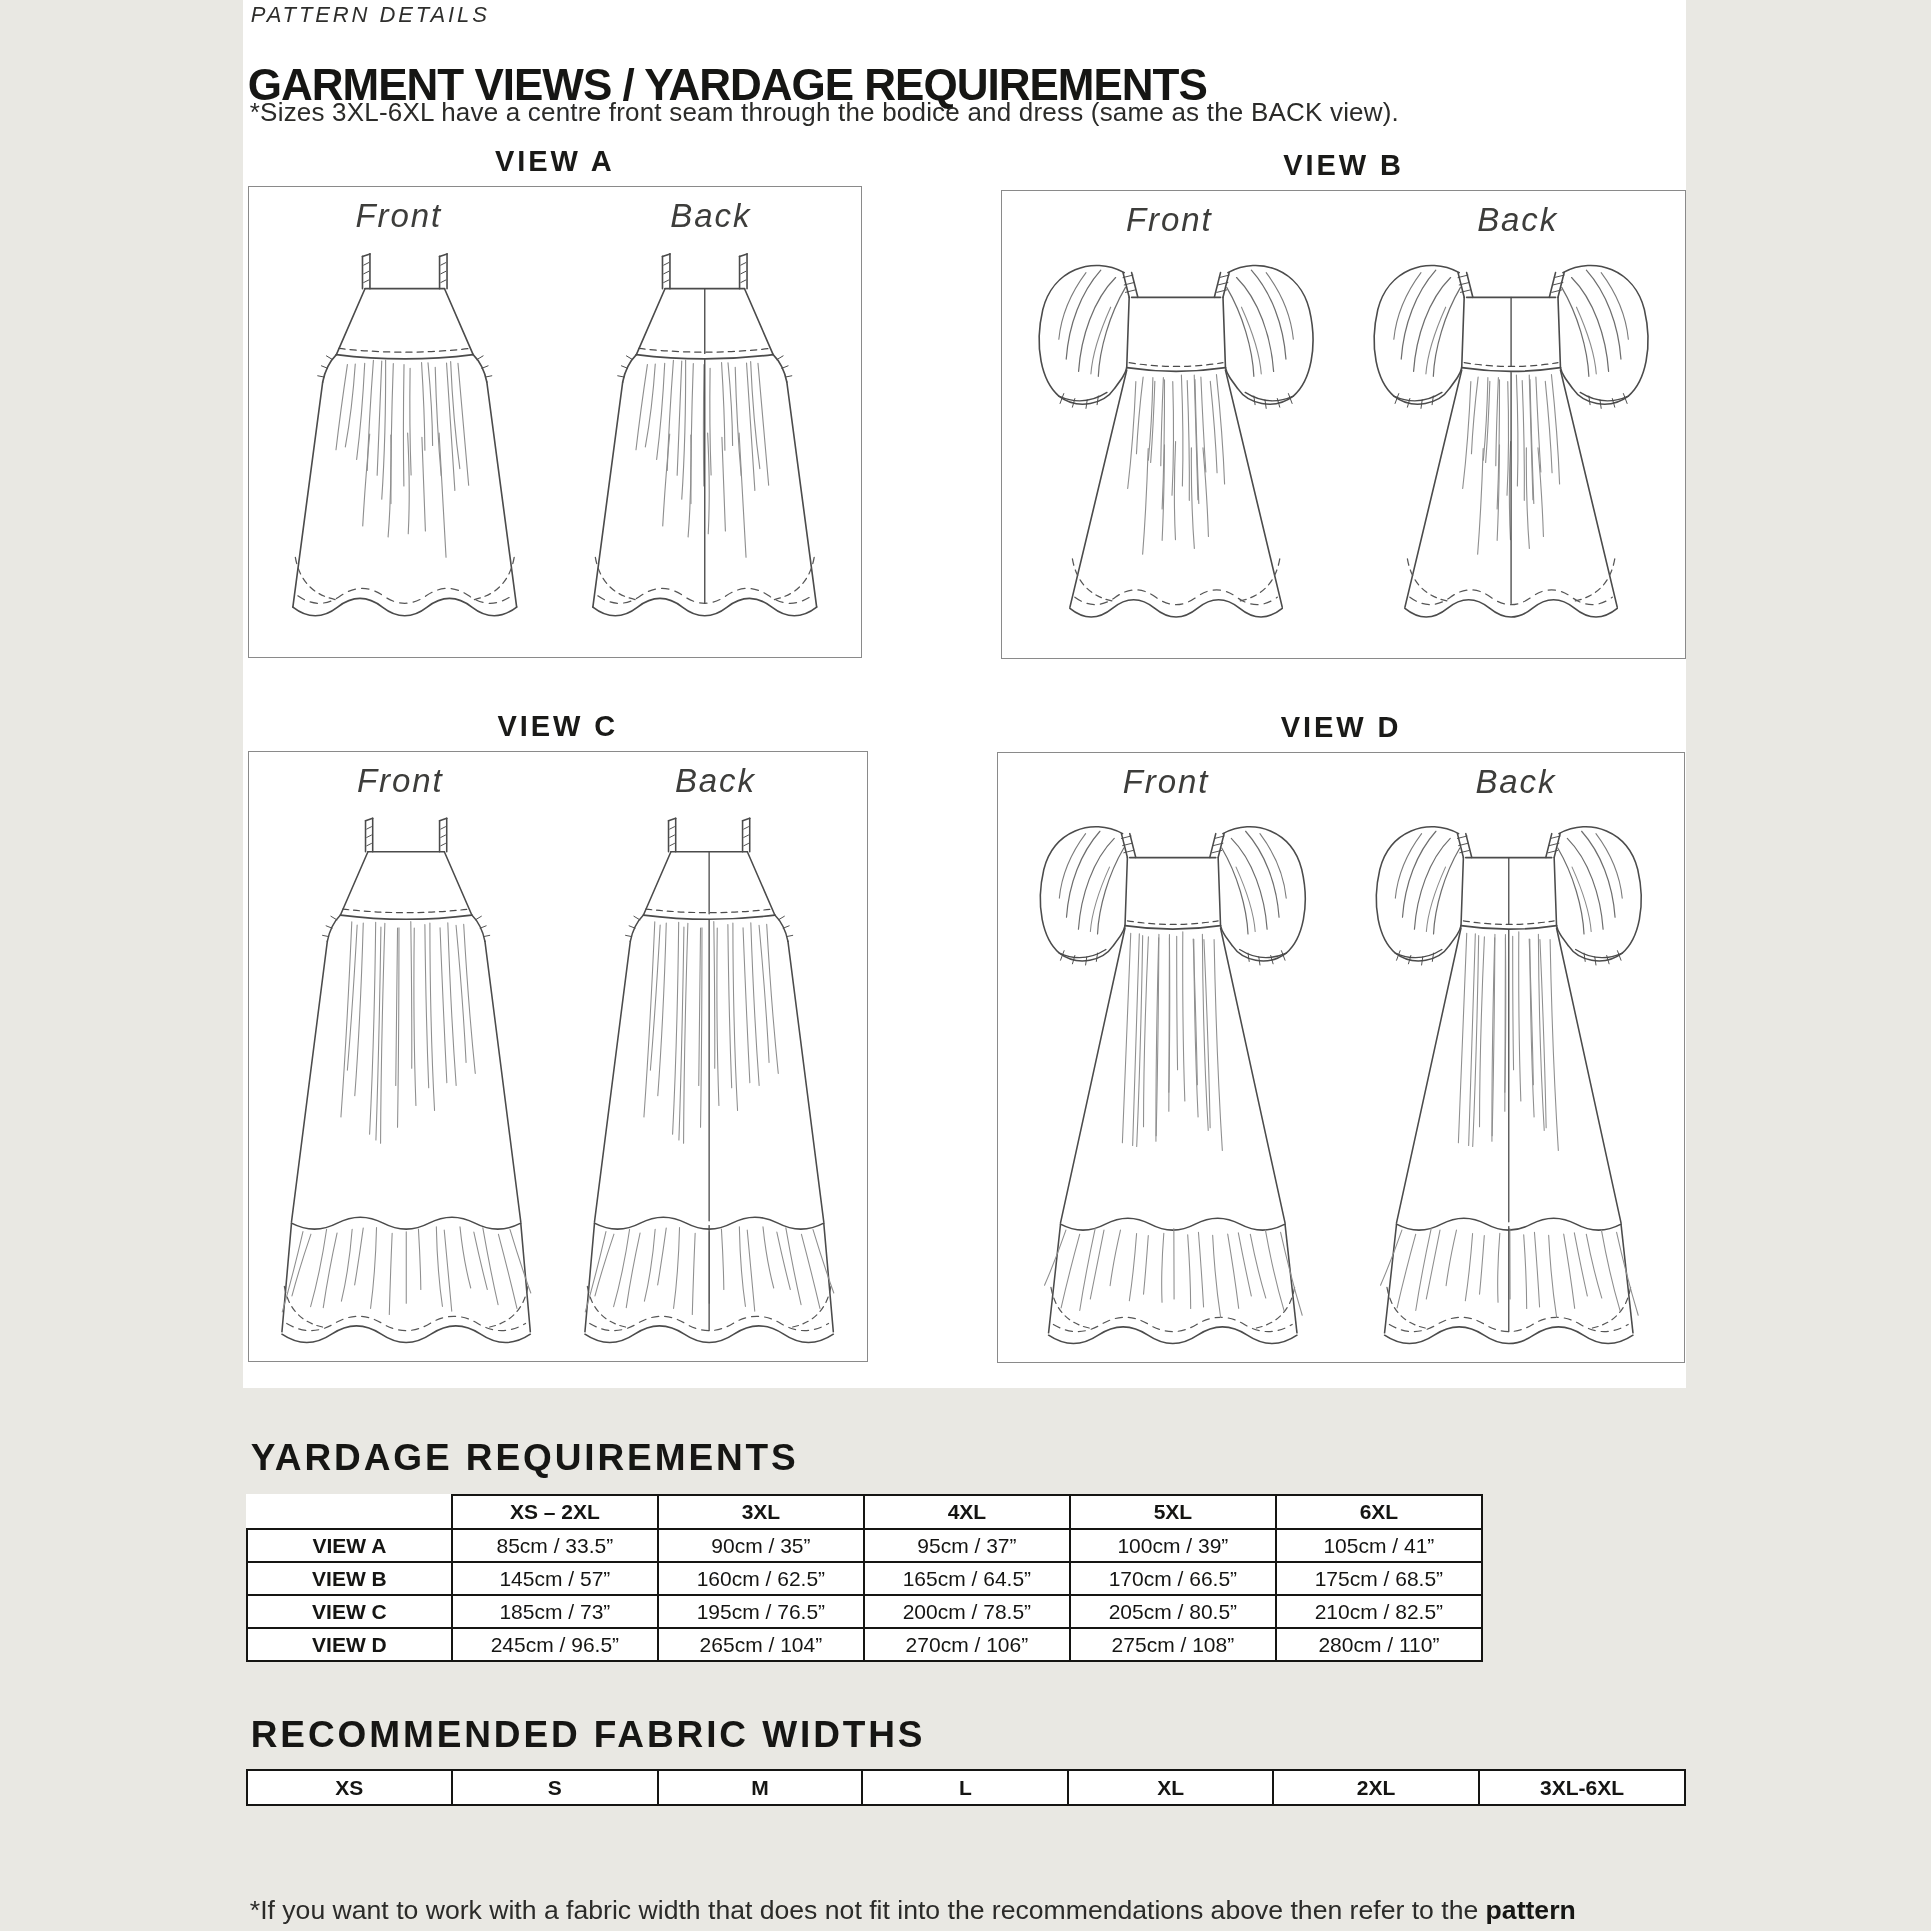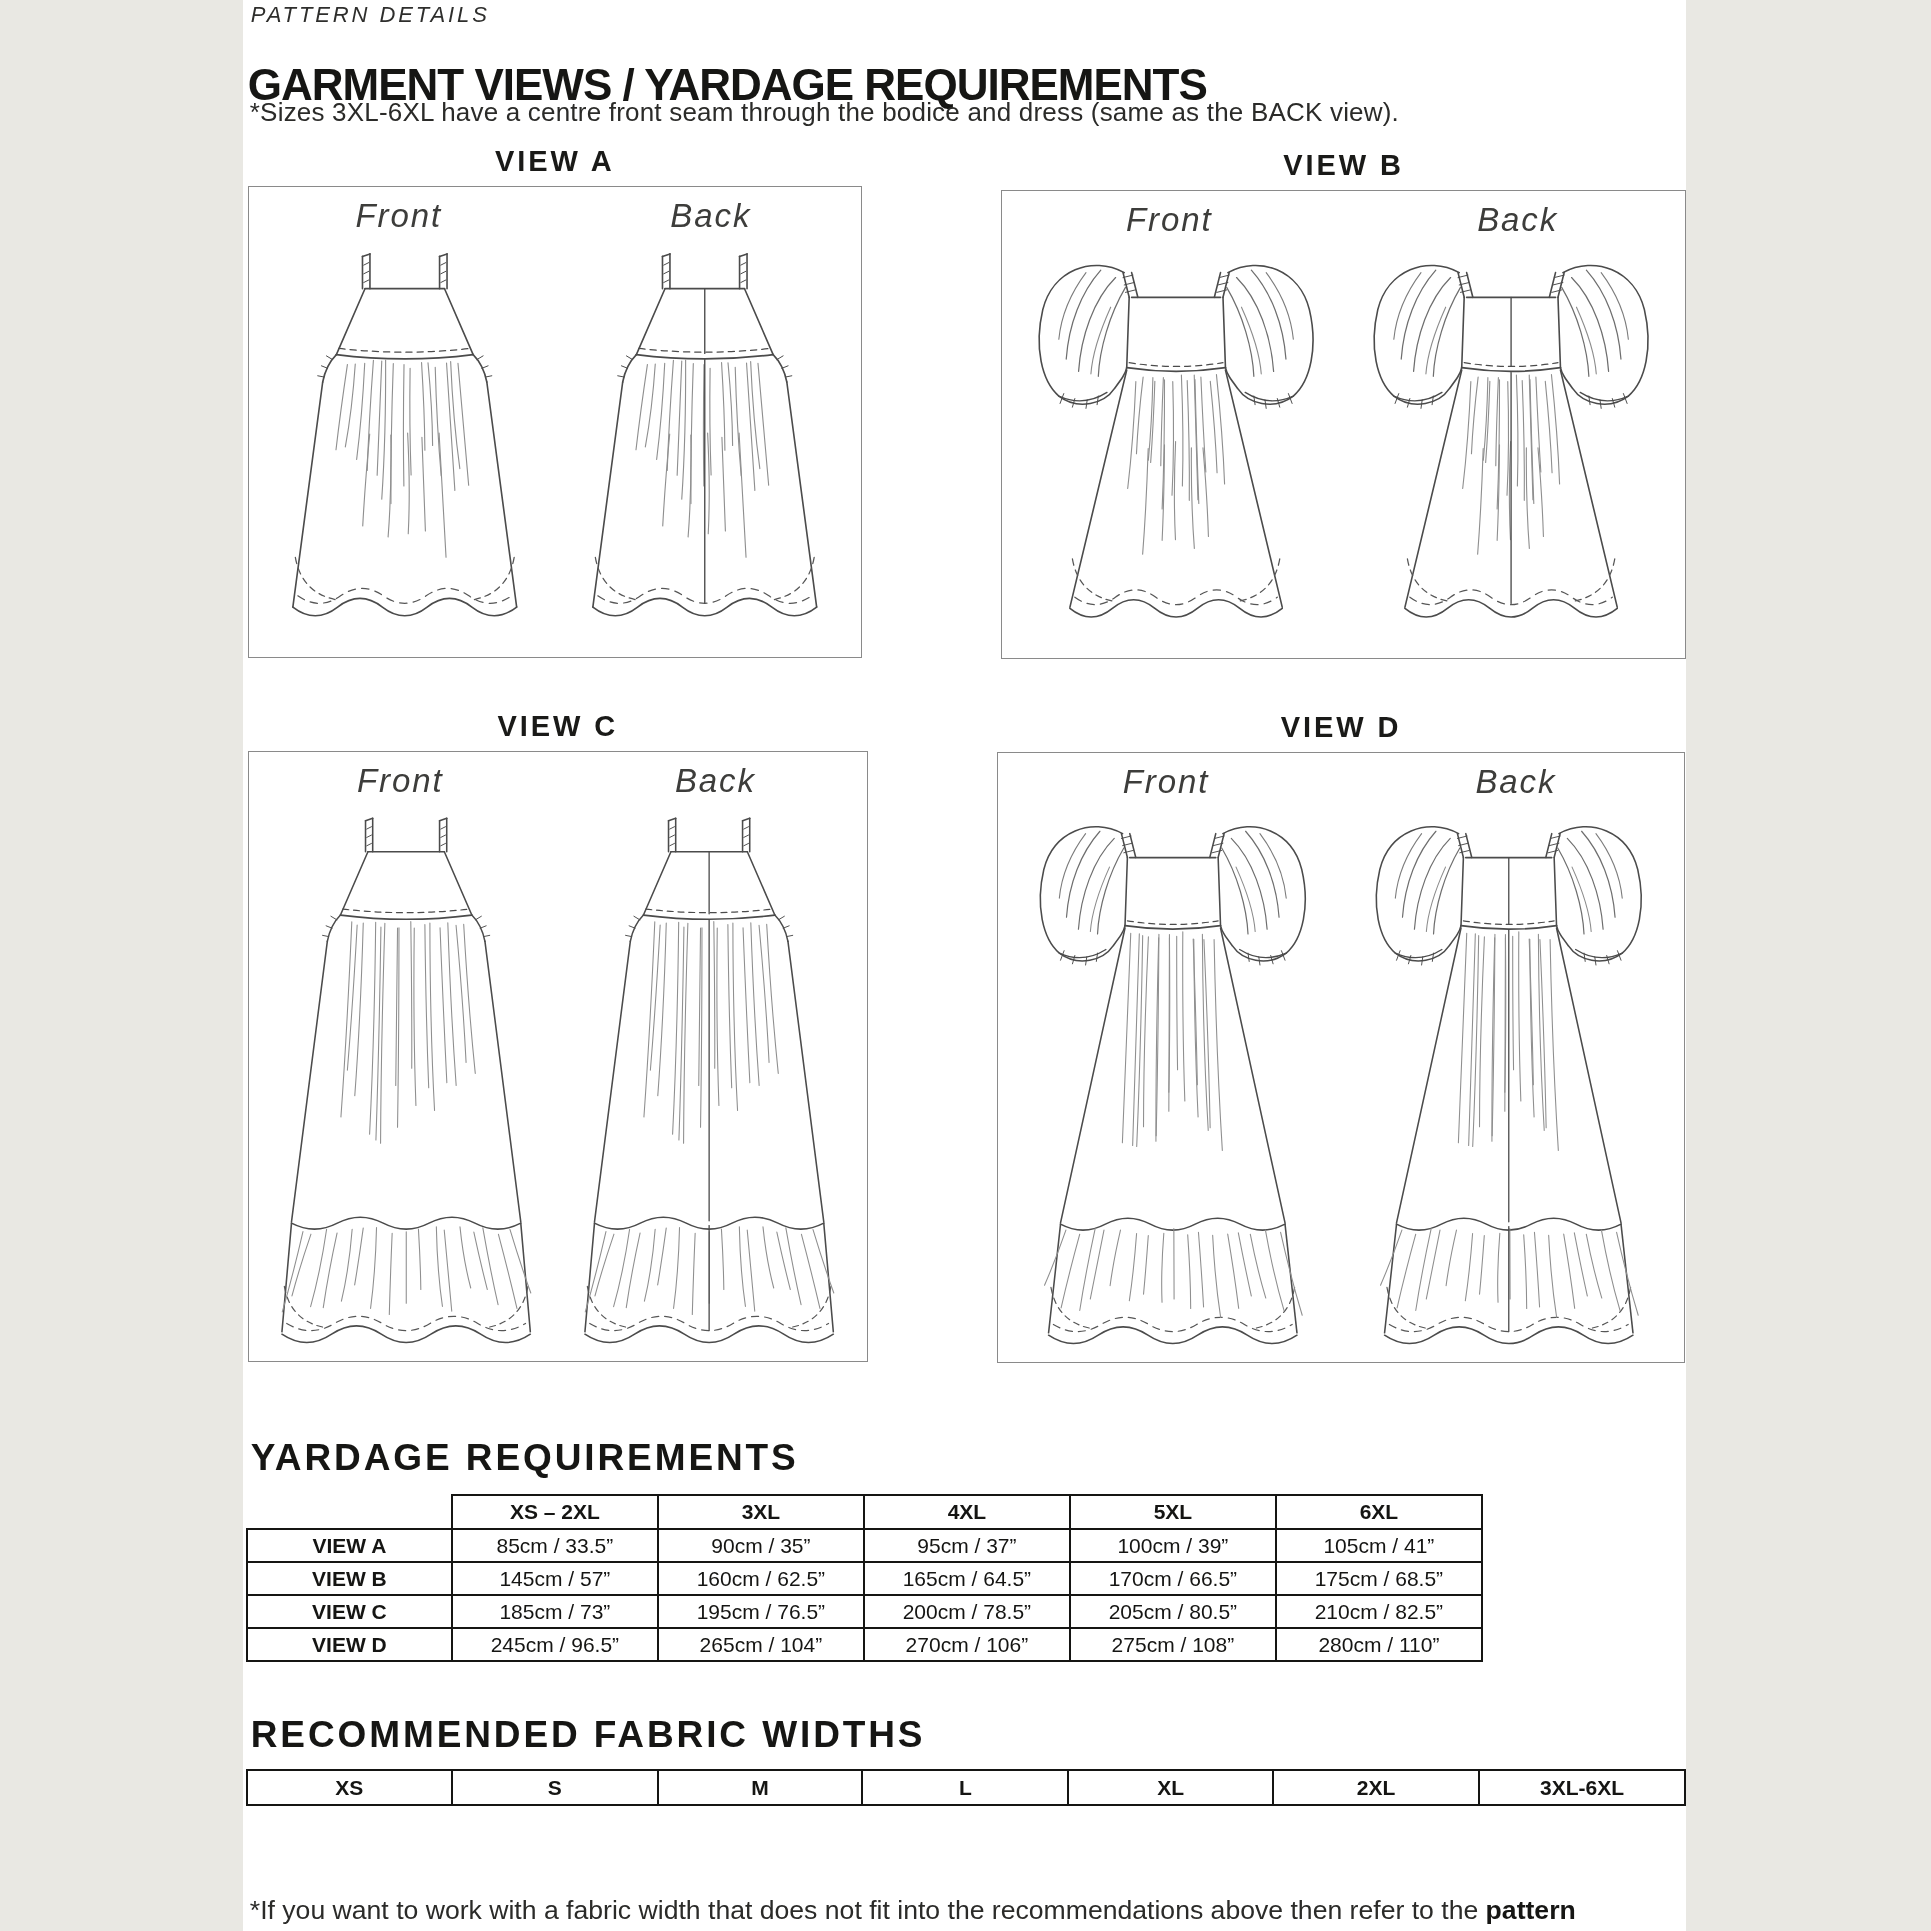--- a/index.html
+++ b/index.html
@@ -3,21 +3,21 @@
 <meta charset="utf-8">
 <style>
   html,body{margin:0;padding:0;}
   body{
     width:1931px;height:1931px;position:relative;overflow:hidden;
     background:#e9e8e3;
     font-family:"Liberation Sans", sans-serif;
     color:#1d1d1b;
   }
   .page{
-    position:absolute;left:243px;top:0;width:1443px;height:1931px;
+    position:absolute;left:243px;top:0;width:1443px;height:1388px;
     background:#ffffff;
   }
   .kicker{
     position:absolute;left:7.7px;top:1.9px;
     font-size:22px;font-style:italic;letter-spacing:2.9px;color:#2e2e2c;
   }
   .main-title{
     position:absolute;left:4.8px;top:37px;
     font-size:44px;font-weight:700;letter-spacing:-1px;color:#161614;
     white-space:nowrap;

